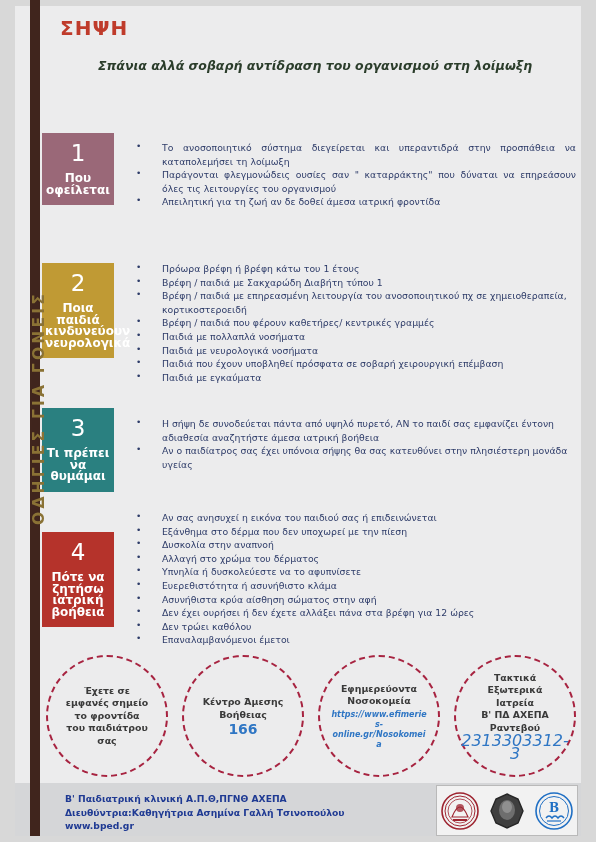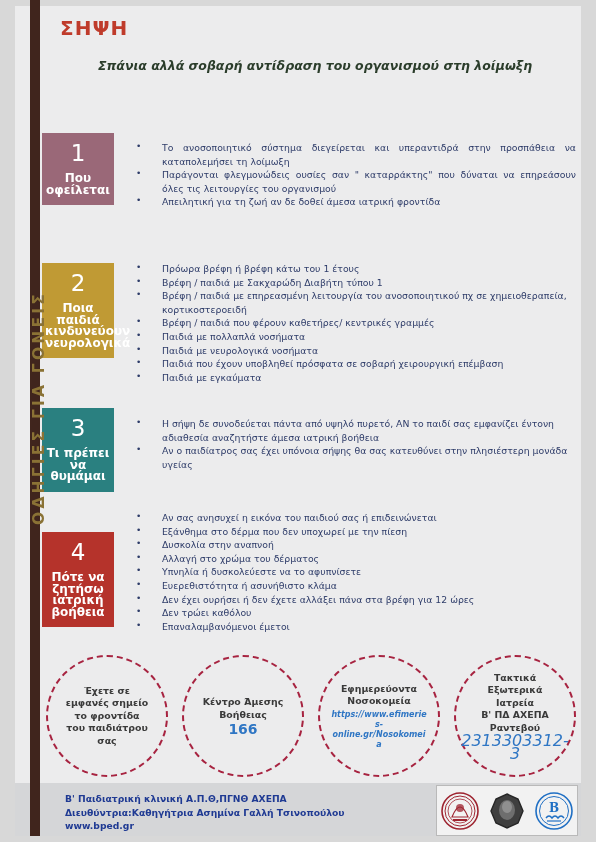--- a/index.html
+++ b/index.html
@@ -285,20 +285,21 @@
       <span class="cap">βοήθεια</span>
     </div>
     <div class="bullets" style="top:511px;">
       <ul>
         <li>Αν σας ανησυχεί η εικόνα του παιδιού σας ή επιδεινώνεται</li>
         <li>Εξάνθημα στο δέρμα που δεν υποχωρεί με την πίεση</li>
         <li>Δυσκολία στην αναπνοή</li>
         <li>Αλλαγή στο χρώμα του δέρματος</li>
         <li>Υπνηλία ή δυσκολεύεστε να το αφυπνίσετε</li>
         <li>Ευερεθιστότητα ή ασυνήθιστο κλάμα</li>
+        <li>Ασυνήθιστα κρύα αίσθηση σώματος στην αφή</li>
         <li>Δεν έχει ουρήσει ή δεν έχετε αλλάξει  πάνα στα βρέφη για 12 ώρες</li>
         <li>Δεν τρώει καθόλου</li>
         <li>Επαναλαμβανόμενοι έμετοι</li>
       </ul>
     </div>
   </div>
 
   <div class="circles">
     <div class="circle" style="left:0px;">
       <span>Έχετε σε</span>

